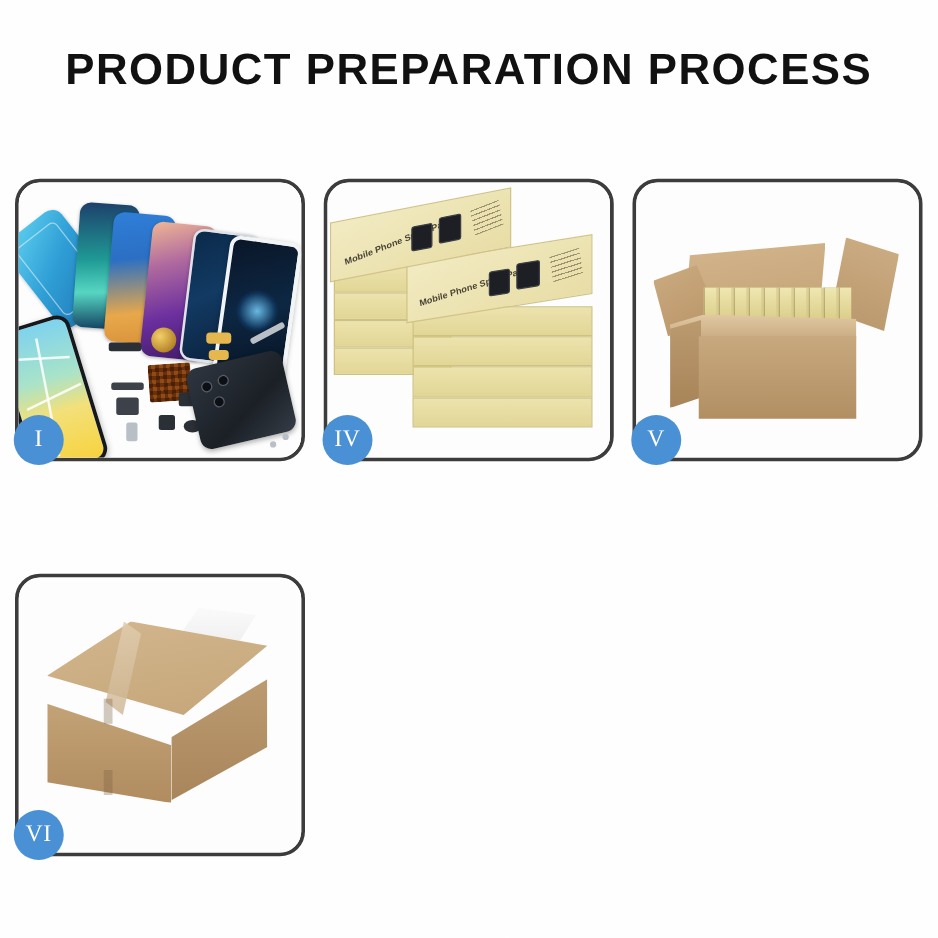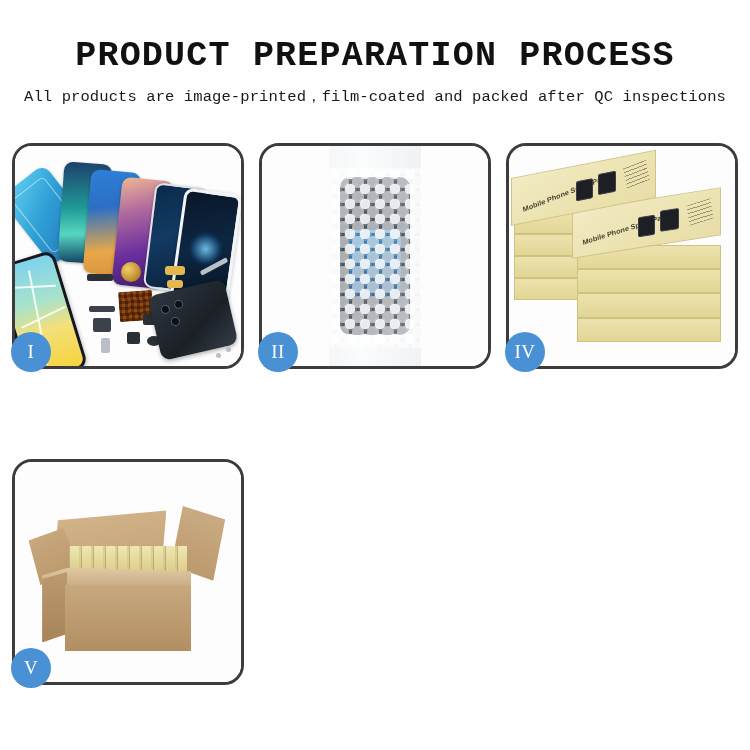--- a/index.html
+++ b/index.html
@@ -9,21 +9,21 @@
     font-family: "Liberation Sans", sans-serif;
     overflow: hidden;
   }
   #page {
     position: relative;
     width: 750px; height: 750px;
     background: #fefefe;
   }
 
   
-  #header { position: absolute; top: 0; left: 0; width: 750px; height: 130px; font-family: Liberation Mono, monospace; }
+  #header { position: absolute; top: 0; left: 0; width: 750px; height: 130px; }
   #title {
     position: absolute; top: 36px; left: 0; width: 750px;
     text-align: center;
     font-size: 35px;
     font-weight: 700;
     letter-spacing: 1.2px;
     color: #111111;
     white-space: nowrap;
   }
   #subtitle {
@@ -333,21 +333,20 @@
     background:rgba(120,95,65,.33);
   }
 </style>
 </head>
 <body>
 
 <div id="page">
 
   <div id="header">
     <div id="title">PRODUCT PREPARATION PROCESS</div>
-    <div id="subtitle">All products are image-printed，film-coated and packed after QC inspections</div>
   </div>
 
   <div id="grid">
 
     <div class="panel">
       <div class="panel-inner">
         <div class="scene">
           <div class="p1-bg"></div>
 
           <div class="blue-film"></div>
@@ -387,33 +386,20 @@
           </div>
 
           <div class="part silver" style="right:10px;bottom:14px;width:5px;height:5px;border-radius:50%;"></div>
           <div class="part silver" style="right:20px;bottom:8px;width:5px;height:5px;border-radius:50%;"></div>
           <div class="part silver" style="right:12px;top:118px;width:30px;height:5px;transform:rotate(-28deg);"></div>
         </div>
       </div>
       <div class="badge">I</div>
     </div>
 
-    <div class="panel">
-      <div class="panel-inner">
-        <div class="scene">
-          <div class="wrap-strip"></div>
-          <div class="wrap-phone"></div>
-          <div class="wrap-accent"></div>
-          <div class="bubbles"></div>
-          <div class="bubbles2"></div>
-          <div class="wrap-sheen"></div>
-        </div>
-      </div>
-      <div class="badge">II</div>
-    </div>
 
 
     <div class="panel">
       <div class="panel-inner">
         <div class="scene stack">
 
           <div class="sbox" style="left:2%;top:60%;width:42%;height:10%;"></div>
           <div class="sbox" style="left:2%;top:50%;width:42%;height:10%;"></div>
           <div class="sbox" style="left:2%;top:40%;width:42%;height:10%;"></div>
           <div class="sbox" style="left:2%;top:30%;width:42%;height:10%;"></div>
@@ -461,15 +447,29 @@
               <i></i>
           </div>
           <div class="c5-top-edge"></div>
           <div class="c5-side"></div>
           <div class="c5-front"></div>
         </div>
       </div>
       <div class="badge">V</div>
     </div>
 
+    <div class="panel">
+      <div class="panel-inner">
+        <div class="scene">
+          <div class="c6-tapewing"></div>
+          <div class="c6-top"></div>
+          <div class="c6-tape"></div>
+          <div class="c6-side"></div>
+          <div class="c6-front"></div>
+          <div class="c6-seam" style="left:30%;top:44%;height:9%;"></div>
+          <div class="c6-seam" style="left:30%;top:70%;height:9%;"></div>
+        </div>
+      </div>
+      <div class="badge">VI</div>
+    </div>
 
   </div>
 </div>
 
 </body></html>

